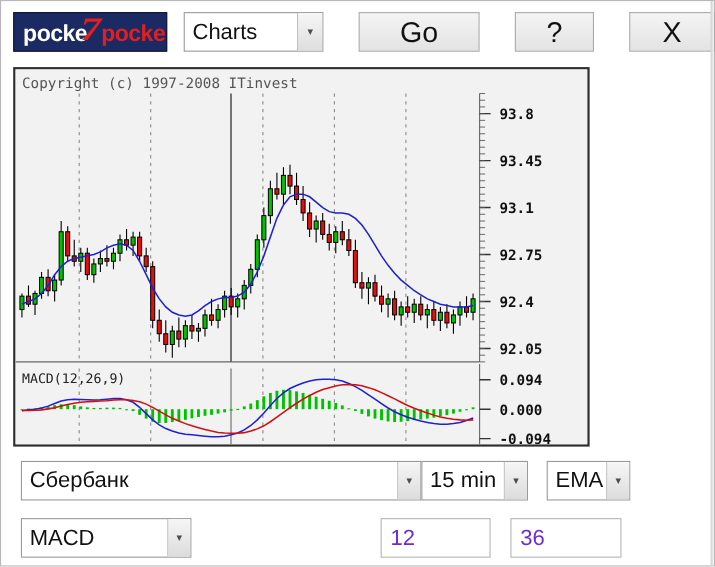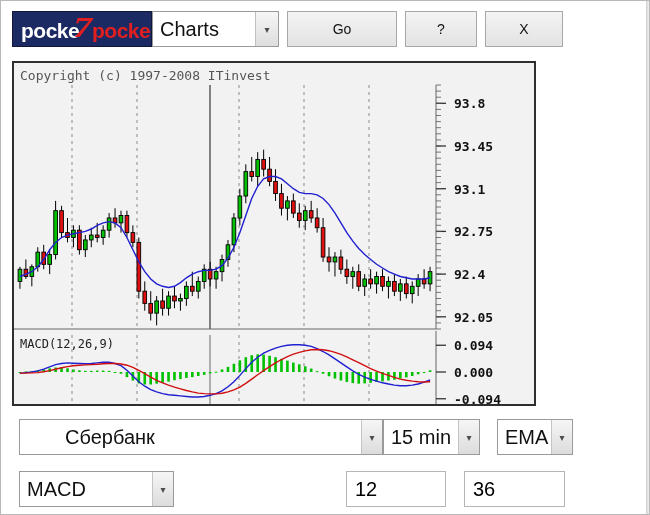--- a/index.html
+++ b/index.html
@@ -53,20 +53,21 @@
     font-size:30px;font-weight:bold;color:#e02020;
     font-style:italic;
     transform:scaleX(1.25);
   }
 
   .sel{
     height:36px;box-sizing:border-box;
     border:1px solid #9a9a9a;
     background:#ffffff;
     display:flex;align-items:stretch;
+    margin-left:15px;
   }
   .sel .txt{
     flex:1;display:flex;align-items:center;
     padding:0 7px;
     font-size:20px;color:#111;
     white-space:nowrap;overflow:hidden;
   }
   .sel .arrow{
     width:22px;
     background:linear-gradient(to bottom,#f6f6f6,#dedede);
@@ -74,22 +75,22 @@
     display:flex;align-items:center;justify-content:center;
     font-size:10px;color:#4d4d4d;
   }
   #sel-charts{width:127px;}
 
   .btn{
     height:36px;box-sizing:border-box;
     border:1px solid #a8a8a8;
     background:linear-gradient(to bottom,#f4f4f4,#e3e3e3);
     display:flex;align-items:center;justify-content:center;
-    font-size:14px;color:#111;
-    margin-left:8px;
+    font-size:26px;color:#111;
+    margin-left:32px;
   }
   #btn-go{width:110px;}
   #btn-help{width:72px;}
   #btn-close{width:78px;}
 
   
   #chart-frame{
     position:absolute;left:11px;top:60px;
     width:524px;height:345px;
     box-sizing:border-box;
@@ -113,30 +114,30 @@
     flex:1;display:flex;align-items:center;padding:0 7px;
     font-size:20px;color:#111;white-space:nowrap;overflow:hidden;
   }
   .sel2 .arrow{
     width:20px;
     background:linear-gradient(to bottom,#f6f6f6,#dcdcdc);
     border-left:1px solid #c4c4c4;
     display:flex;align-items:center;justify-content:center;
     font-size:10px;color:#4d4d4d;
   }
-  #sel-ticker{width:364px;padding-left:38px;}
+  #sel-ticker{width:364px;}
   #sel-interval{width:97px;}
   #sel-overlay{width:76px;margin-left:17px;}
   #sel-indicator{width:155px;}
 
   .inp{
     height:36px;box-sizing:border-box;
     border:1px solid #b5b5b5;background:#fff;
     display:flex;align-items:center;padding:0 8px;
-    font-size:20px;color:#000000;
+    font-size:20px;color:#6d28d9;
   }
   #inp-fast{width:100px;margin-left:172px;}
   #inp-slow{width:101px;margin-left:18px;}
 </style>
 </head>
 <body>
 
 <div id="page">
 
   <div class="toolbar">

